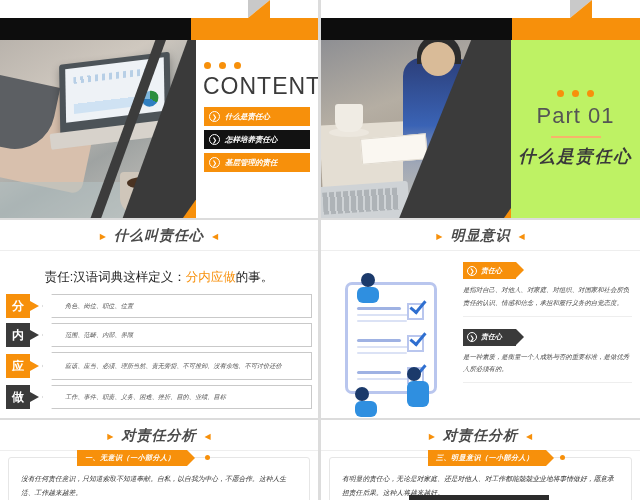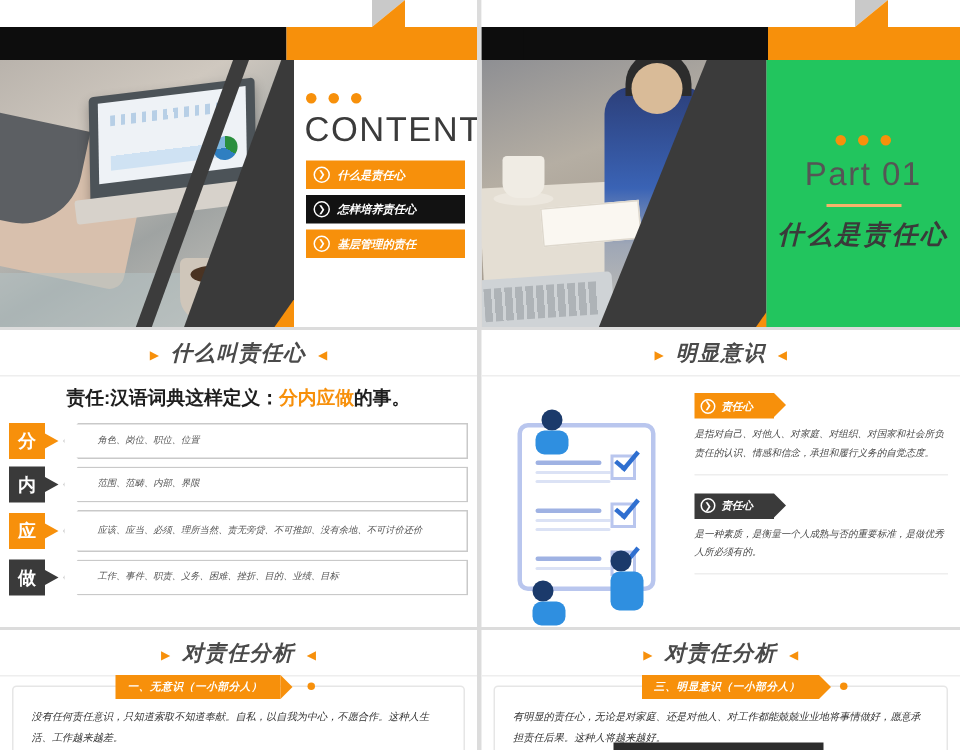--- a/index.html
+++ b/index.html
@@ -90,35 +90,35 @@
   .photo2 .p-sauc { position:absolute; left:8px; top:88px; width:40px; height:9px;
       background:#ece7de; border-radius:50%; }
   .photo2 .p-book { position:absolute; left:40px; top:96px; width:66px; height:26px;
       background:#faf7f1; transform:rotate(-5deg); border:1px solid #ded8cd; }
   .photo2 .p-lap { position:absolute; left:-4px; bottom:-4px; width:92px; height:38px;
       background:#cfd3d6; transform:rotate(-4deg); border-radius:3px; }
   .photo2 .p-keys { position:absolute; left:6px; top:6px; width:76px; height:22px;
       background:repeating-linear-gradient(90deg,#aeb3b7 0 5px,#cfd3d6 5px 7px); }
   .photo2 .diag2 { position:absolute; left:112px; top:-40px; width:160px; height:300px;
       background:#3b3b3b; transform:rotate(22deg); }
-  .p2-right { position:absolute; left:190px; top:40px; right:0; bottom:0; background:#22c55e;
+  .p2-right { position:absolute; left:190px; top:40px; right:0; bottom:0; background:#bef264;
       display:flex; flex-direction:column; align-items:center; justify-content:center; }
   .p2-right .dots { margin:0 0 6px 0; }
   .part-title { font-size:22px; color:#555; font-weight:300; letter-spacing:1px; }
   .part-rule { width:50px; height:2px; background:#f7b36b; margin:7px 0 7px 0; }
   .part-sub { font-size:17px; color:#3a3a3a; font-weight:bold; font-style:italic; letter-spacing:2px; }
 
   
   .shead { display:flex; align-items:center; justify-content:center; gap:8px; padding-top:7px;
       border-bottom:1px solid #eee; padding-bottom:5px; }
   .shead .ar { color:#f7900b; font-size:8px; }
   .shead .t { font-size:14px; color:#4a4a4a; font-weight:bold; font-style:italic; letter-spacing:1px; }
 
   
-  .def-line { text-align:center; font-size:12.5px; font-weight:bold; color:#1e1e1e; margin:6px 0 8px; }
+  .def-line { text-align:center; font-size:12.5px; font-weight:normal; color:#1e1e1e; margin:18px 0 8px; }
   .def-line .hl { color:#f7900b; }
   .rows { padding:0 6px; }
   .row { display:flex; align-items:center; margin-bottom:5px; position:relative; height:24px; }
   .row.tall { height:28px; }
   .badge { width:24px; height:24px; display:flex; align-items:center; justify-content:center;
       color:#fff; font-size:12px; font-weight:bold; flex:0 0 auto; }
   .badge.or { background:#f7900b; }
   .badge.bk { background:#3a3a3a; }
   .arw { width:12px; height:0; border-top:5px solid transparent; border-bottom:5px solid transparent;
       flex:0 0 auto; position:relative; }

